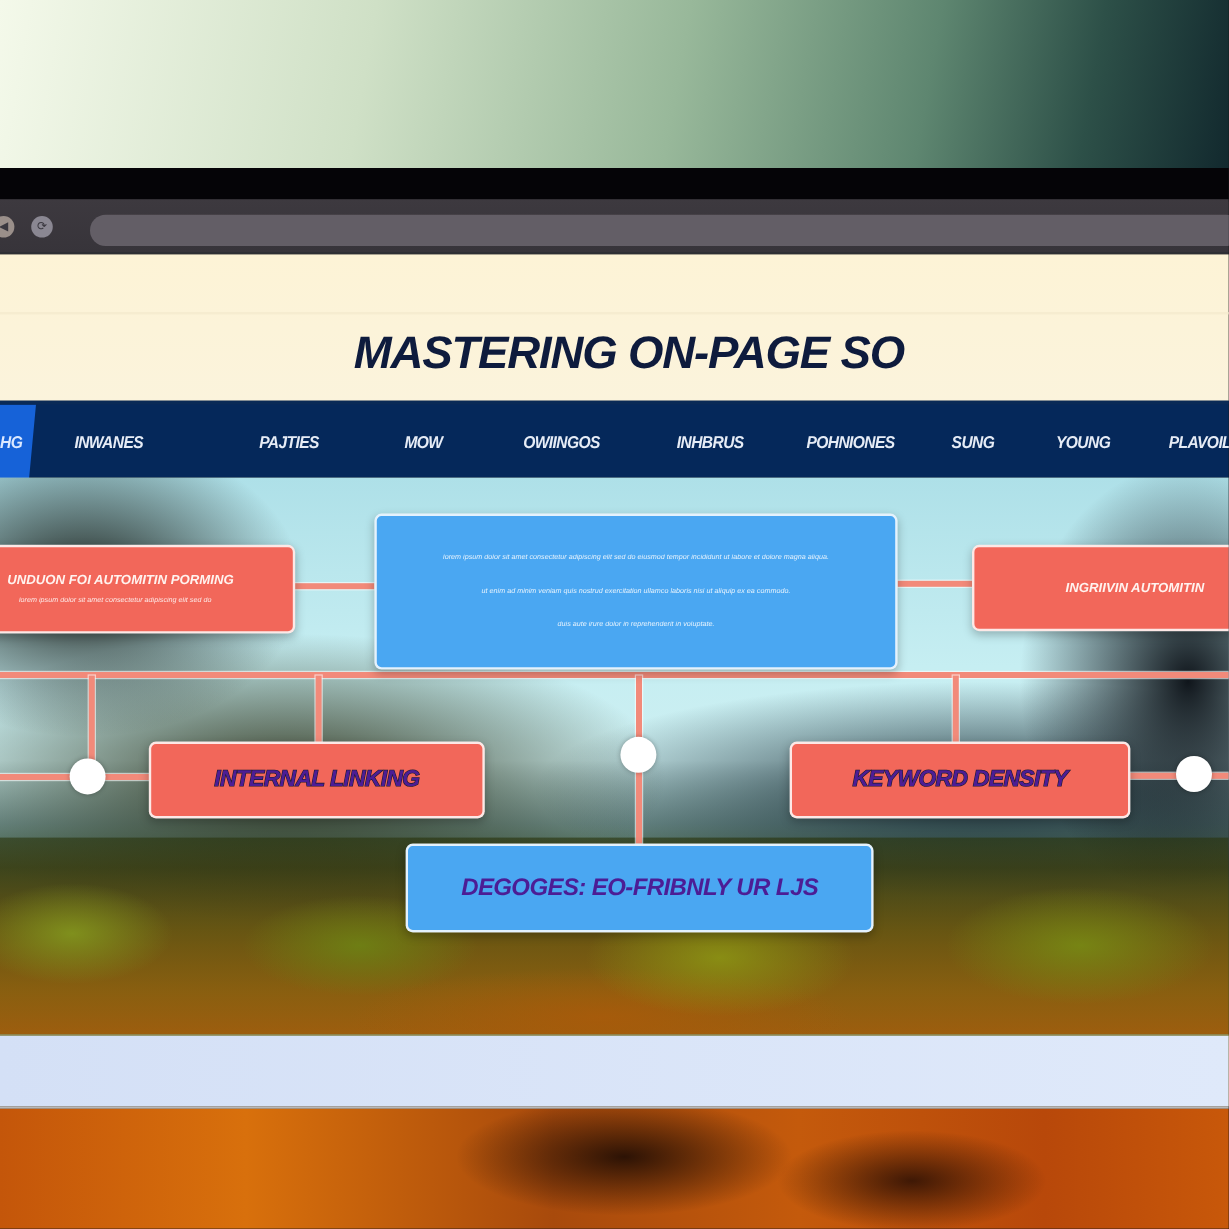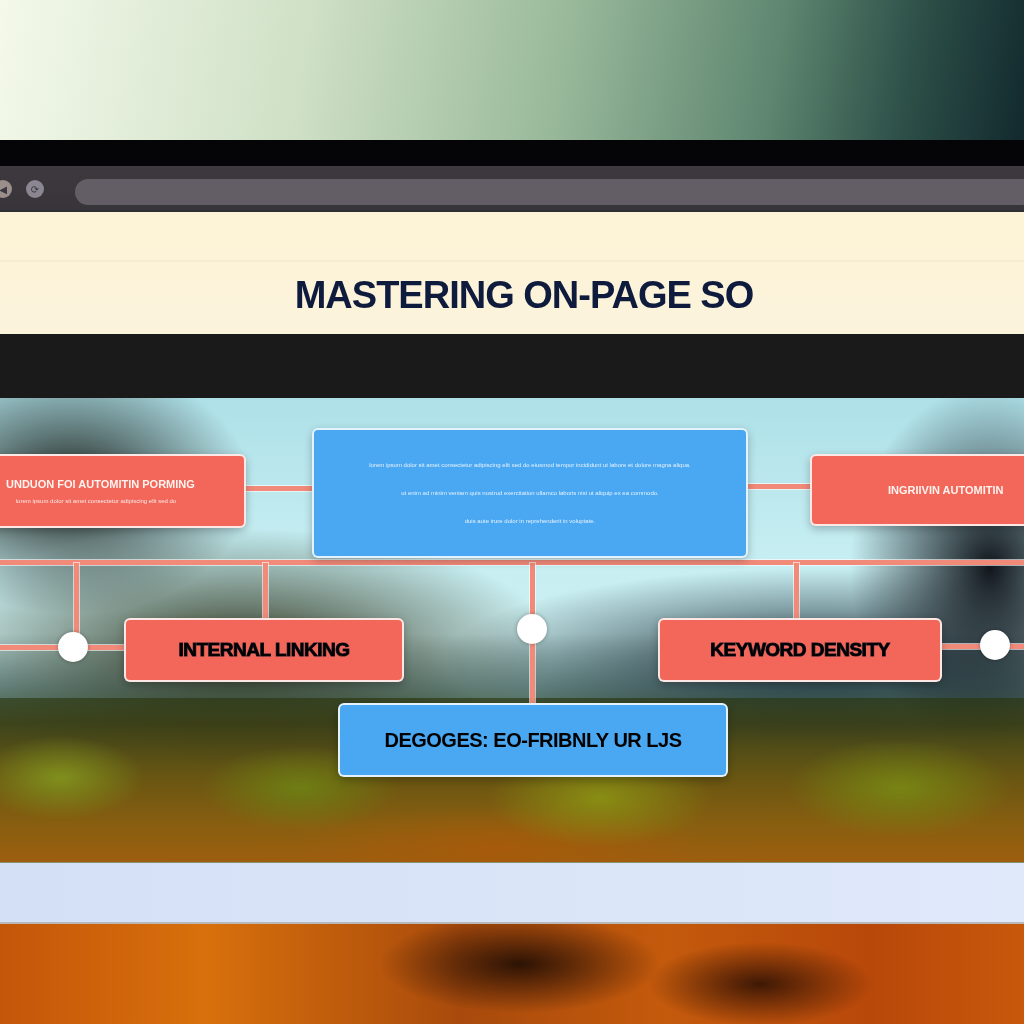--- a/index.html
+++ b/index.html
@@ -32,21 +32,21 @@
     }
     .chrome-btn.back { left: -6px; background: #9a8f8a; }
     .chrome-btn.reload { left: 26px; }
     .address-bar {
       position: absolute; left: 75px; top: 13px; width: 960px; height: 26px;
       border-radius: 13px;
       background: #635e66;
     }
     
     .page {
-      position: absolute; left: 0; top: 212px; width: 1024px; height: 650px;
+      position: absolute; left: 0; top: 212px; width: 1024px; height: 650px; font-style: italic;
     }
     .page-header {
       position: absolute; left: 0; top: 0; width: 1024px; height: 122px;
       background: linear-gradient(#fdf3d6, #fbf3dc);
     }
     .page-header .sub-strip {
       position: absolute; left: 0; top: 48px; width: 1024px; height: 2px;
       background: #f6ecd0;
     }
     .page-title {
@@ -102,21 +102,21 @@
     .box {
       position: absolute; border-radius: 6px;
       border: 2px solid rgba(255,255,255,0.85);
       display: flex; flex-direction: column; align-items: center; justify-content: center;
       color: #ffffff; font-weight: bold; text-align: center;
       box-shadow: 0 3px 8px rgba(0,0,0,0.25);
     }
     .box.red { background: #f2675a; }
     .box.blue { background: #4aa7f2; }
     .box .label {
-      font-size: 19px; letter-spacing: -0.5px; color: #000000;
+      font-size: 19px; letter-spacing: -0.5px; color: #4c1d95;
       -webkit-text-stroke: 1px #1a1a2e;
       paint-order: stroke fill;
     }
     .box .small-label {
       font-size: 11px; letter-spacing: 0; color: #fff3ef; font-weight: bold;
     }
     .box .micro {
       font-size: 6px; color: rgba(255,255,255,0.85); letter-spacing: 0; font-weight: normal;
       white-space: nowrap; overflow: hidden;
     }
@@ -145,20 +145,33 @@
   <div class="chrome-btn reload">⟳</div>
   <div class="address-bar"></div>
 </div>
 
 <div class="page">
   <div class="page-header">
     <div class="sub-strip"></div>
     <div class="page-title">MASTERING ON-PAGE SO</div>
   </div>
 
+  <div class="navbar">
+    <div class="nav-active"></div>
+    <span class="nav-item" style="left:0px; color:#dbe8ff;">HG</span>
+    <span class="nav-item" style="left:62px;">INWANES</span>
+    <span class="nav-item" style="left:216px;">PAJTIES</span>
+    <span class="nav-item" style="left:337px;">MOW</span>
+    <span class="nav-item" style="left:436px;">OWIINGOS</span>
+    <span class="nav-item" style="left:564px;">INHBRUS</span>
+    <span class="nav-item" style="left:672px;">POHNIONES</span>
+    <span class="nav-item" style="left:793px;">SUNG</span>
+    <span class="nav-item" style="left:880px;">YOUNG</span>
+    <span class="nav-item" style="left:974px;">PLAVOIL</span>
+  </div>
 
   <div class="content">
     <div class="foliage"></div>
 
     <div class="line" style="left:240px; top:88px; width:72px; height:5px;"></div>
     <div class="line" style="left:748px; top:86px; width:64px; height:5px;"></div>
     <div class="line" style="left:0px; top:162px; width:1024px; height:5px;"></div>
     <div class="line" style="left:74px; top:165px; width:5px; height:80px;"></div>
     <div class="line" style="left:263px; top:165px; width:5px; height:56px;"></div>
     <div class="line" style="left:530px; top:165px; width:5px; height:140px;"></div>

